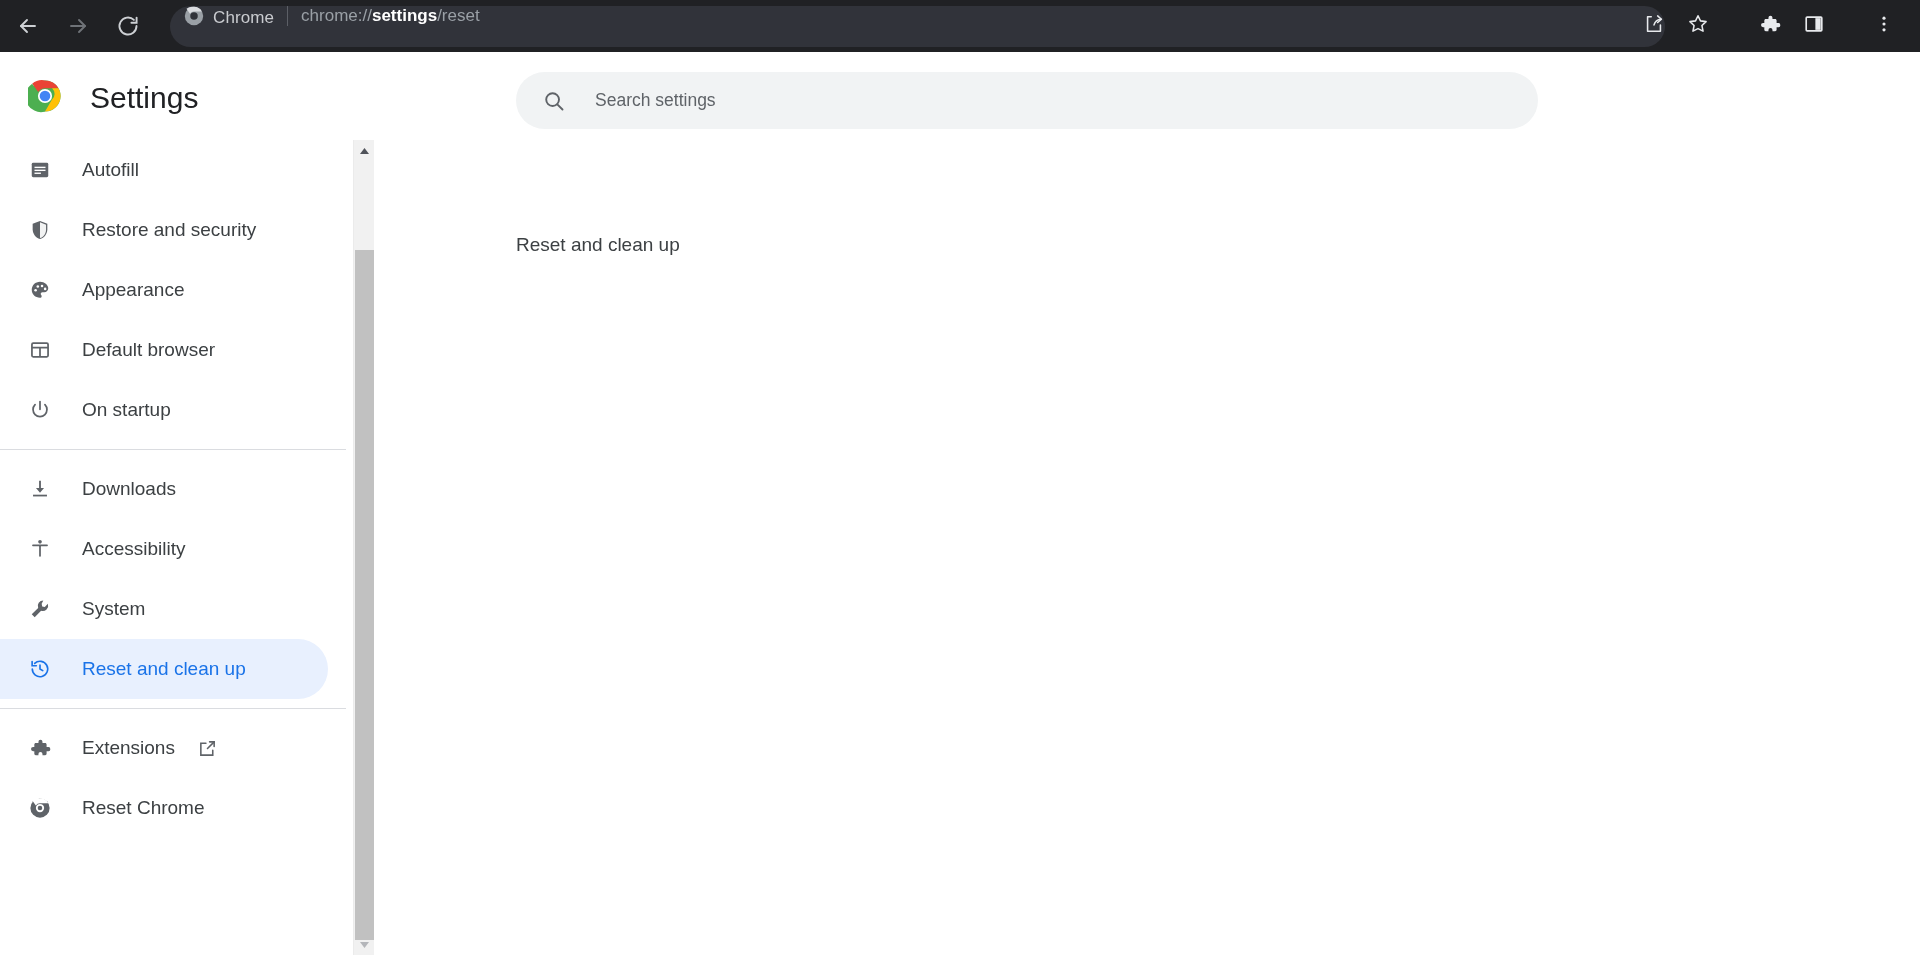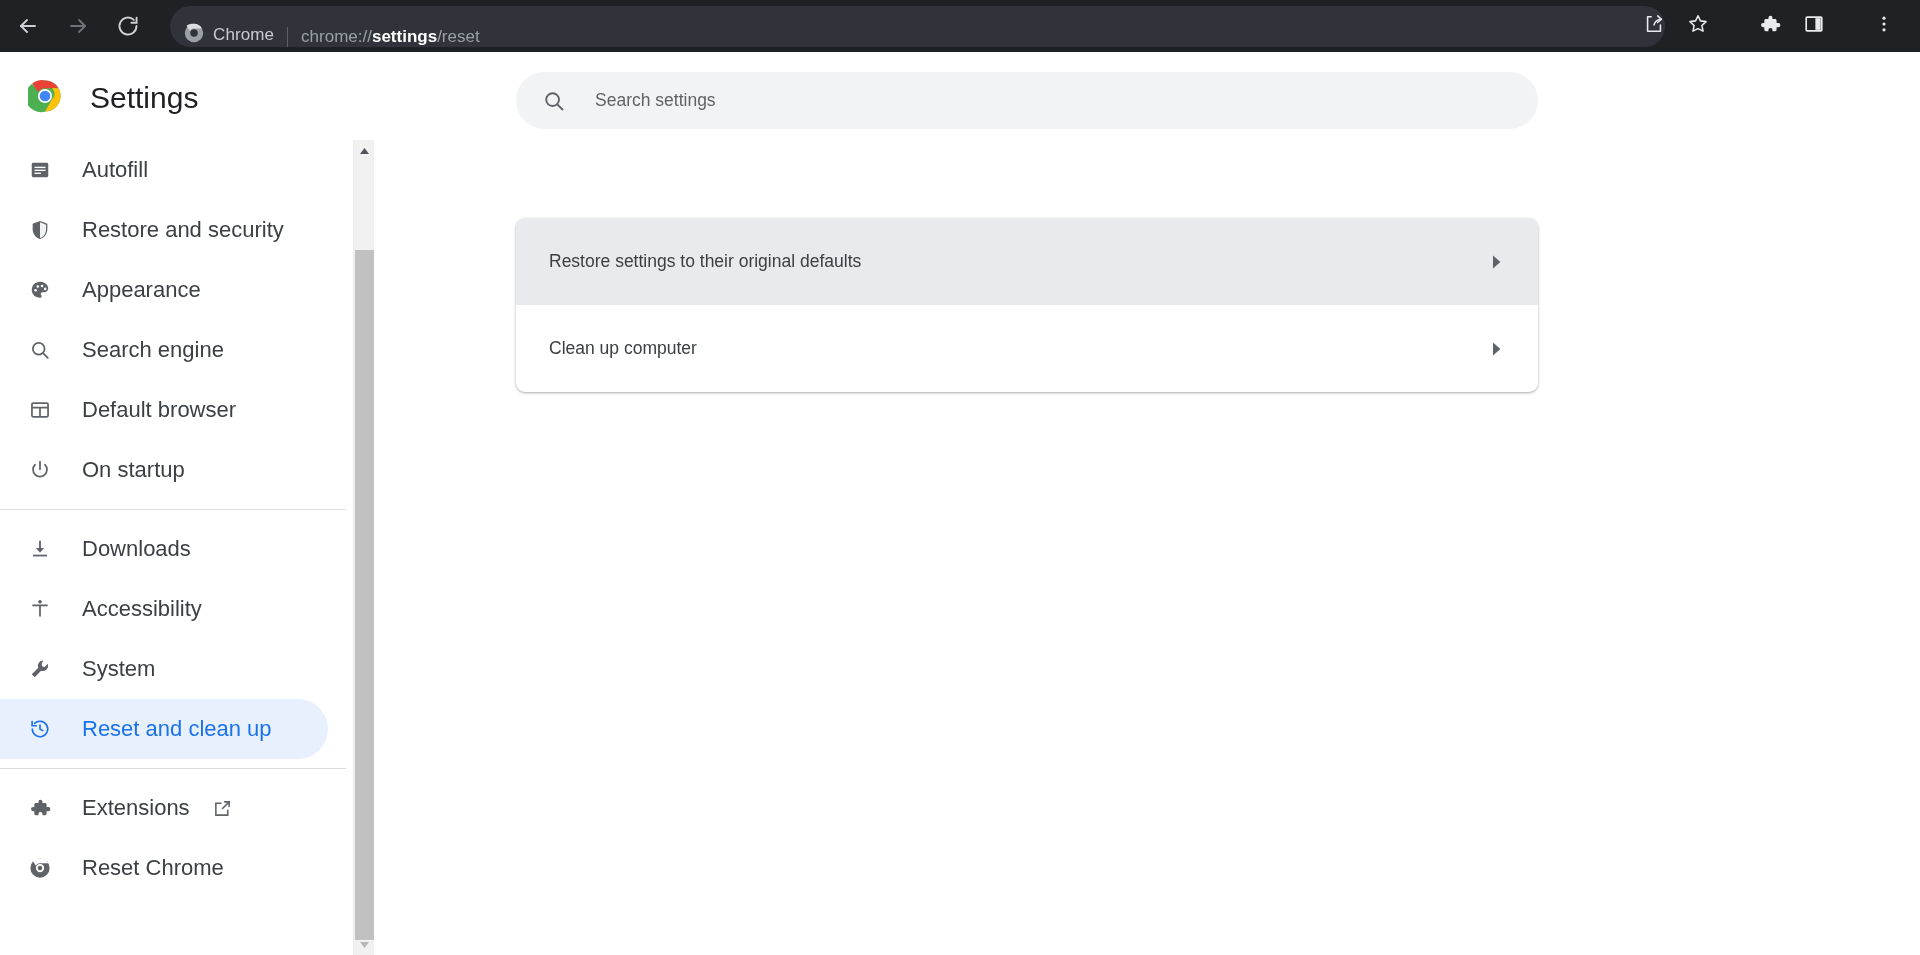--- a/index.html
+++ b/index.html
@@ -25,21 +25,21 @@
     display:flex; align-items:center; justify-content:center;
     border-radius:50%; cursor:default;
   }
   .nav-btn svg{ display:block; }
 
   #omnibox{
     position:absolute; left:170px; top:6px;
     width:1495px; height:41px;
     background:#31333a;
     border-radius:22px;
-    display:flex; align-items:flex-end;
+    display:flex; align-items:flex-start;
     padding:0 14px;
   }
   #chrome-chip{
     display:flex; align-items:center; gap:9px;
     padding-right:13px;
   }
   #chrome-chip .chip-label{
     color:#c9cbcf; font-size:17px; letter-spacing:.1px;
   }
   #omnibox-divider{
@@ -91,21 +91,21 @@
     border-radius:0 30px 30px 0;
     margin-right:18px;
     cursor:default;
   }
   .menu-item .mi-icon{
     width:24px; height:24px; margin-right:30px;
     display:flex; align-items:center; justify-content:center;
     flex:none;
   }
   .menu-item .mi-label{
-    font-size:22px; color:#3c4043; white-space:nowrap;
+    font-size:19px; color:#3c4043; white-space:nowrap;
   }
   .menu-item.selected{
     background:#e8f0fe;
   }
   .menu-item.selected .mi-label{ color:#1a73e8; font-weight:500; }
   .menu-divider{
     height:1px; background:#dadce0; margin:9px 0 9px 0; width:346px;
   }
   .external-icon{ margin-left:22px; display:flex; align-items:center; }
 
@@ -320,29 +320,20 @@
             <path d="M12 3C6.9 3 3 6.9 3 11.8c0 4.9 3.9 8.7 9 8.7 1 0 1.8-.8 1.8-1.8 0-.5-.2-.9-.5-1.2-.3-.3-.5-.7-.5-1.2 0-1 .8-1.8 1.8-1.8h2.1c2.4 0 4.3-1.9 4.3-4.3C21 6.5 17 3 12 3z"></path>
             <circle cx="7.2" cy="12.2" r="1.4" fill="#ffffff"></circle>
             <circle cx="9.6" cy="8.2" r="1.4" fill="#ffffff"></circle>
             <circle cx="14.2" cy="7.6" r="1.4" fill="#ffffff"></circle>
             <circle cx="17.6" cy="10.8" r="1.4" fill="#ffffff"></circle>
           </svg>
         </span>
         <span class="mi-label">Appearance</span>
       </div>
 
-      <div class="menu-item">
-        <span class="mi-icon">
-          <svg width="22" height="22" viewBox="0 0 24 24" fill="none" stroke="#5f6368" stroke-width="1.9" stroke-linecap="round">
-            <circle cx="10.6" cy="10.6" r="6.4"></circle>
-              <path d="M15.3 15.3L20.5 20.5"></path>
-          </svg>
-        </span>
-        <span class="mi-label">Search engine</span>
-      </div>
 
       <div class="menu-item">
         <span class="mi-icon">
           <svg width="22" height="22" viewBox="0 0 24 24" fill="none" stroke="#5f6368" stroke-width="1.9">
             <rect x="3.2" y="4.6" width="17.6" height="14.8" rx="1.4"></rect>
             <path d="M3.2 9.4h17.6"></path>
               <path d="M12 9.4v10"></path>
           </svg>
         </span>
         <span class="mi-label">Default browser</span>
@@ -456,36 +447,15 @@
         <svg width="24" height="24" viewBox="0 0 24 24" fill="none" stroke="#5f6368" stroke-width="1.9" stroke-linecap="round">
           <circle cx="10.6" cy="10.6" r="6.4"></circle>
             <path d="M15.3 15.3L20.5 20.5"></path>
         </svg>
       </span>
       <input id="search-input" type="text" placeholder="Search settings" style="">
     </div>
 
     <div id="section-title">Reset and clean up</div>
 
-    <div id="reset-card">
-
-      <div class="card-row hovered">
-        <span class="row-label">Restore settings to their original defaults</span>
-        <span class="row-arrow">
-          <svg width="12" height="16" viewBox="0 0 12 16">
-              <path d="M2 1.6 9.4 8 2 14.4z" fill="#5f6368"></path>
-            </svg>
-        </span>
-      </div>
-
-      <div class="card-row">
-        <span class="row-label">Clean up computer</span>
-        <span class="row-arrow">
-          <svg width="12" height="16" viewBox="0 0 12 16">
-              <path d="M2 1.6 9.4 8 2 14.4z" fill="#5f6368"></path>
-            </svg>
-        </span>
-      </div>
-
-    </div>
 
   </div>
 </div>
 
 </body></html>

